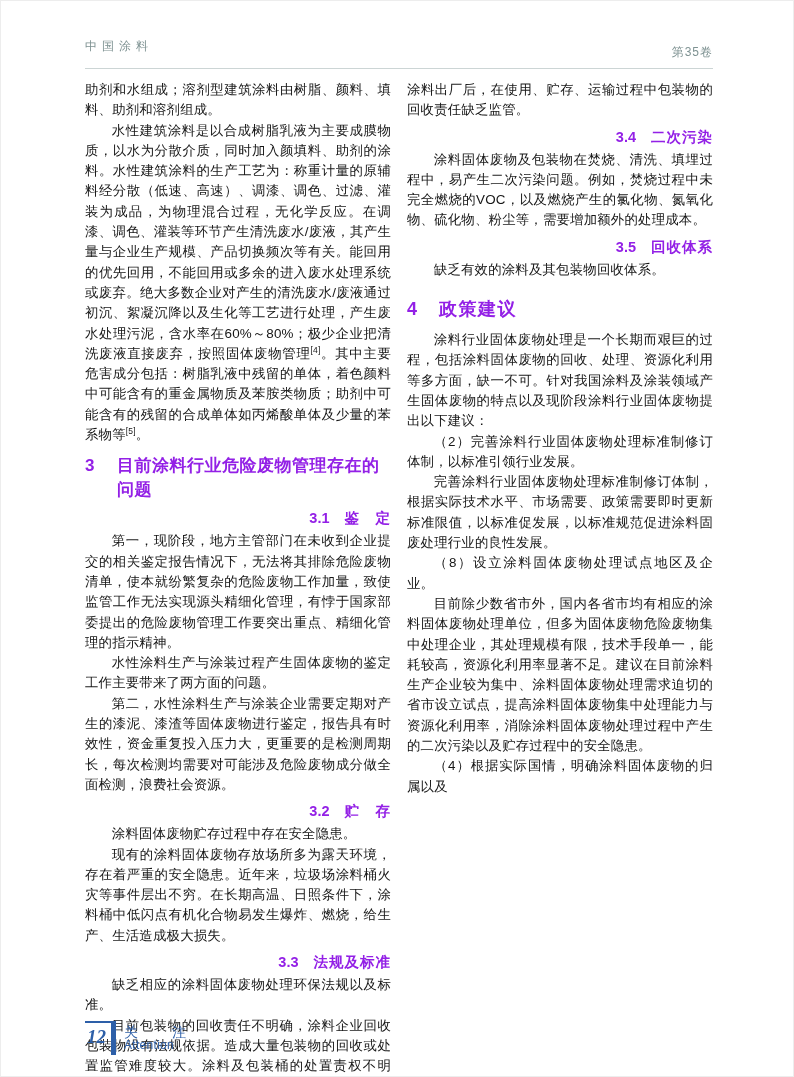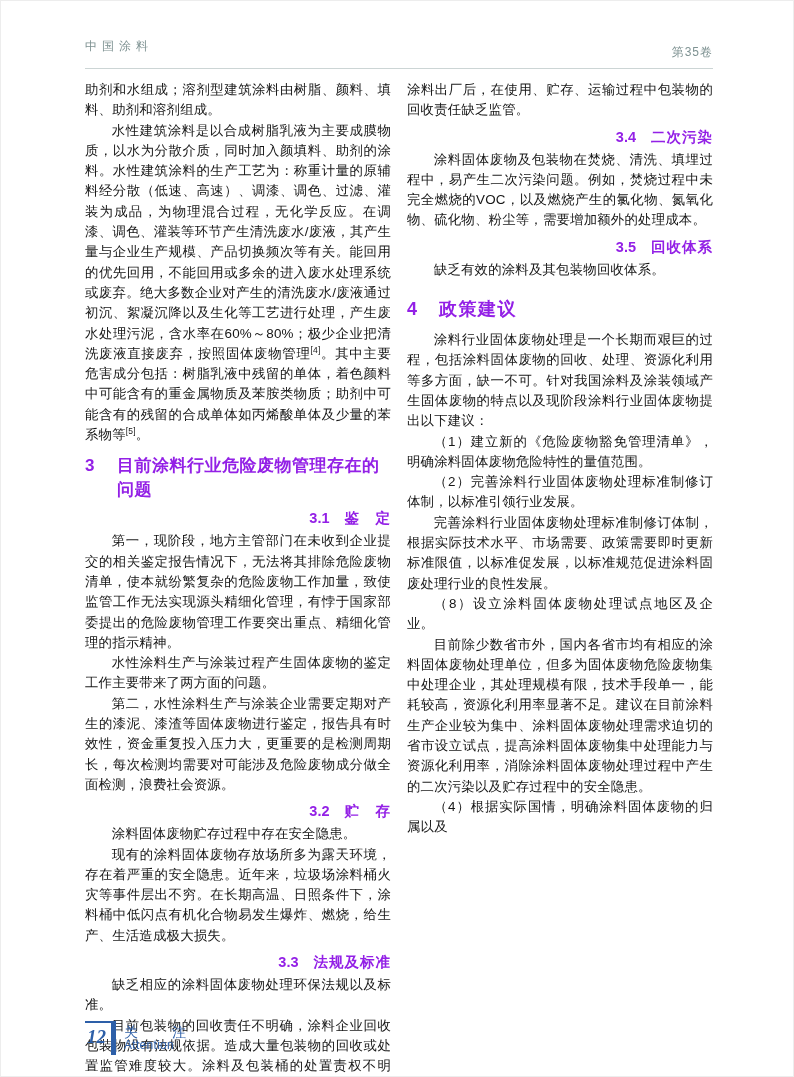--- a/index.html
+++ b/index.html
@@ -94,21 +94,20 @@
       <p class="para noindent">涂料出厂后，在使用、贮存、运输过程中包装物的回收责任缺乏监管。</p>
       <div class="h2"><span class="num">3.4</span><span class="h2text">二次污染</span></div>
       <p class="para">涂料固体废物及包装物在焚烧、清洗、填埋过程中，易产生二次污染问题。例如，焚烧过程中未完全燃烧的VOC，以及燃烧产生的氯化物、氮氧化物、硫化物、粉尘等，需要增加额外的处理成本。</p>
       <div class="h2"><span class="num">3.5</span><span class="h2text">回收体系</span></div>
       <p class="para">缺乏有效的涂料及其包装物回收体系。</p>
       <div class="h1 big">
         <span class="num">4</span>
         <span class="h1text">政策建议</span>
       </div>
       <p class="para">涂料行业固体废物处理是一个长期而艰巨的过程，包括涂料固体废物的回收、处理、资源化利用等多方面，缺一不可。针对我国涂料及涂装领域产生固体废物的特点以及现阶段涂料行业固体废物提出以下建议：</p>
-      <p class="para">（1）建立新的《危险废物豁免管理清单》，明确涂料固体废物危险特性的量值范围。</p>
       <p class="para">（2）完善涂料行业固体废物处理标准制修订体制，以标准引领行业发展。</p>
       <p class="para">完善涂料行业固体废物处理标准制修订体制，根据实际技术水平、市场需要、政策需要即时更新标准限值，以标准促发展，以标准规范促进涂料固废处理行业的良性发展。</p>
       <p class="para">（8）设立涂料固体废物处理试点地区及企业。</p>
       <p class="para">目前除少数省市外，国内各省市均有相应的涂料固体废物处理单位，但多为固体废物危险废物集中处理企业，其处理规模有限，技术手段单一，能耗较高，资源化利用率显著不足。建议在目前涂料生产企业较为集中、涂料固体废物处理需求迫切的省市设立试点，提高涂料固体废物集中处理能力与资源化利用率，消除涂料固体废物处理过程中产生的二次污染以及贮存过程中的安全隐患。</p>
       <p class="para">（4）根据实际国情，明确涂料固体废物的归属以及</p>
     </div>
 </div>
 
 <div class="footer">
   <div class="pagenum-wrap">

